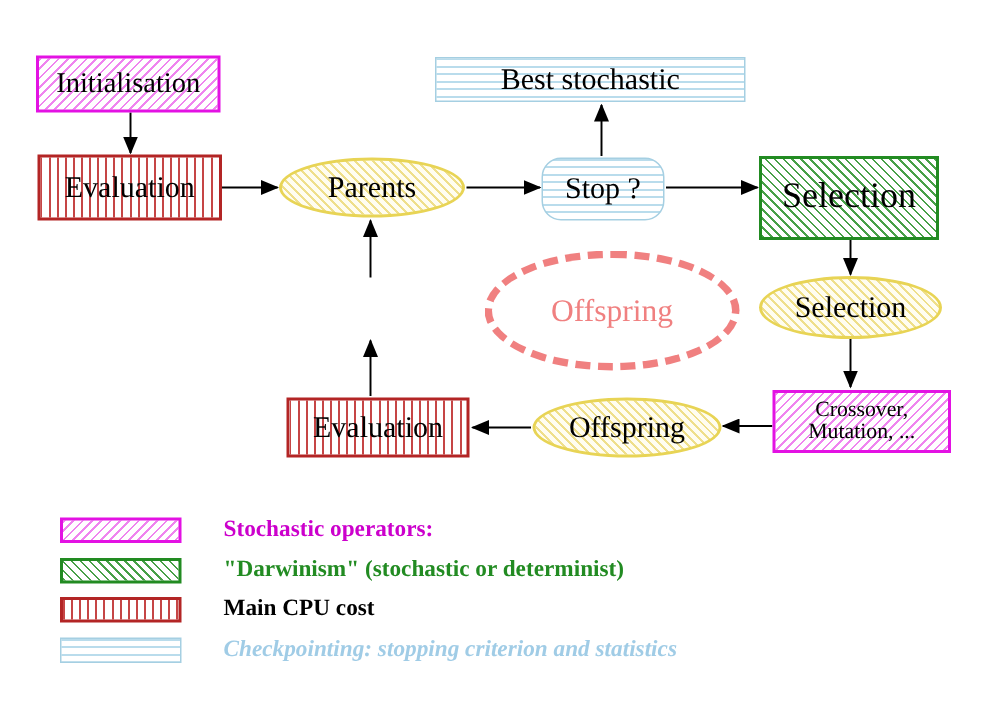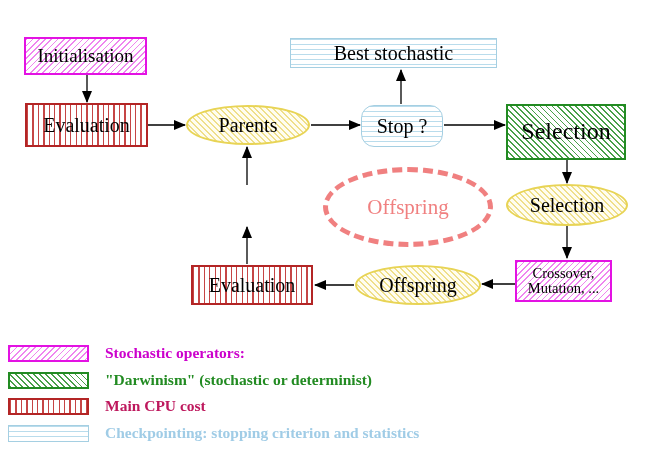--- a/index.html
+++ b/index.html
@@ -35,38 +35,38 @@
   }
   
   .n-init{left:24px;top:37px;width:123px;height:38px;font-size:19px;}
   .n-best{left:290px;top:38px;width:207px;height:30px;font-size:20px;}
   .n-eval1{left:25px;top:103px;width:123px;height:44px;font-size:20px;}
   .n-parents{left:186px;top:105px;width:124px;height:40px;font-size:20px;}
   .n-stop{left:361px;top:105px;width:82px;height:42px;font-size:20px;border-radius:13px;}
   .n-selection{left:506px;top:104px;width:120px;height:56px;font-size:24px;}
   .n-replacement{left:186px;top:186px;width:120px;height:39px;font-size:16px;}
   .n-genitors{left:506px;top:184px;width:122px;height:42px;font-size:20px;}
-  .n-crossover{left:515px;top:260px;width:97px;height:42px;font-size:14.5px;flex-direction:column;}
+  .n-crossover{left:515px;top:260px;width:119px;height:42px;font-size:14.5px;flex-direction:column;}
   .n-offspring{left:355px;top:265px;width:126px;height:40px;font-size:20px;}
   .n-eval2{left:191px;top:265px;width:122px;height:40px;font-size:20px;}
   .n-generation{
     left:323px;top:167px;width:170px;height:80px;border-radius:50%;
     border:5px dashed #f08080;color:#f08080;font-size:21px;
     display:flex;align-items:center;justify-content:center;box-sizing:border-box;
     position:absolute;
   }
   
-  .legend-row{position:absolute;left:8px;height:18px;display:flex;align-items:center;}
-  .lg1{top:344px;} .lg2{top:371px;} .lg3{top:397px;} .lg4{top:424px;}
+  .legend-row{position:absolute;left:40px;height:18px;display:flex;align-items:center;gap:12px;}
+  .lg1{top:344px;} .lg2{top:371px;} .lg3{top:397px;} .lg4{top:424px;font-style:italic;}
   .swatch{width:81px;height:17px;box-sizing:border-box;flex:0 0 auto;}
   .lg-label{margin-left:16px;font-size:15.5px;font-weight:bold;white-space:nowrap;}
   .t-magenta{color:#cc00cc;}
   .t-yellow{color:#e3c400;margin-left:9px;}
   .t-green{color:#228b22;}
-  .t-red{color:#be185d;text-align:right;}
+  .t-red{color:#000000;text-align:right;}
   .t-cyan{color:#a0cce6;}
 </style>
 </head>
 <body>
 
 <div class="stage">
 
   <svg class="arrows" viewBox="0 0 662 471" xmlns="http://www.w3.org/2000/svg">
     <defs>
       <marker id="ah" markerWidth="12" markerHeight="10" refX="11" refY="5" orient="auto" markerUnits="userSpaceOnUse">

